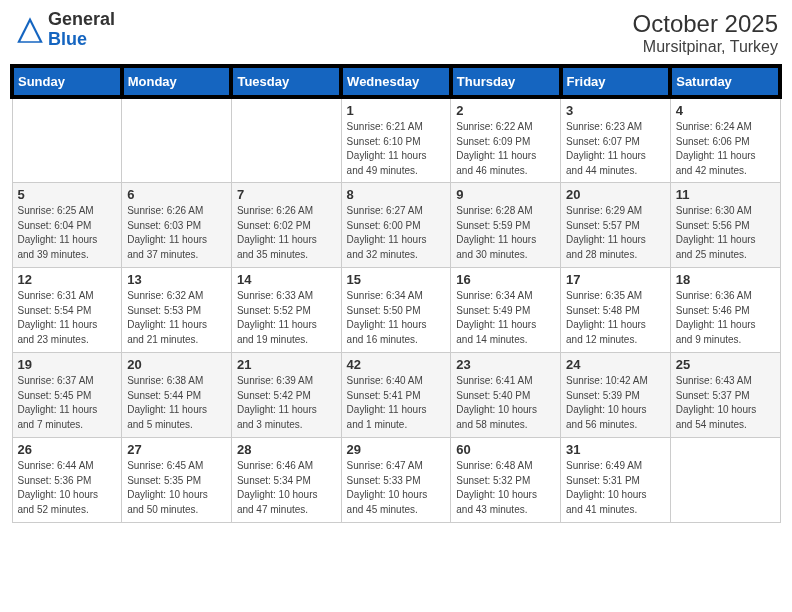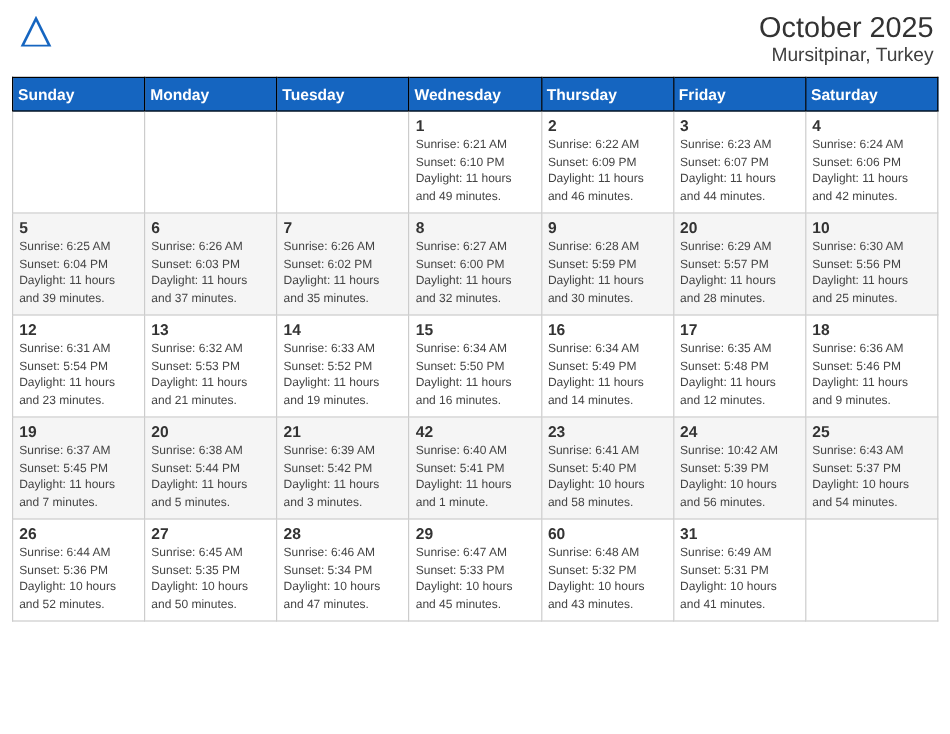--- a/index.html
+++ b/index.html
@@ -58,21 +58,21 @@
       border-collapse: collapse;
       table-layout: fixed;
     }
     th {
       background-color: #1565c0;
       color: white;
       font-size: 13px;
       font-weight: bold;
       padding: 6px 4px;
       text-align: left;
-      border: 1px solid #000000;
+      border: 4px solid #000000;
     }
     td {
       vertical-align: top;
       border: 1px solid #ccc;
       padding: 4px 5px;
       font-size: 10.5px;
       color: #333;
       height: 85px;
     }
     td.empty {
@@ -95,20 +95,24 @@
   </style>
 </head>
 <body>
 
 <div class="header">
   <div class="logo">
     <svg class="logo-icon" viewBox="0 0 40 40">
       <polygon points="20,4 36,36 4,36" fill="#1565c0"></polygon>
       <polygon points="20,10 32,34 8,34" fill="white"></polygon>
     </svg>
+    <div class="logo-text">
+      <span class="logo-general">General</span>
+      <span class="logo-blue">Blue</span>
+    </div>
   </div>
   <div class="title-block">
     <div class="month-title">October 2025</div>
     <div class="location-title">Mursitpinar, Turkey</div>
   </div>
 </div>
 
 <table>
   <thead>
     <tr>
@@ -192,21 +196,21 @@
 and 30 minutes.</div>
         </td>
         <td>
           <div class="day-number">20</div>
           <div class="cell-content">Sunrise: 6:29 AM
 Sunset: 5:57 PM
 Daylight: 11 hours
 and 28 minutes.</div>
         </td>
         <td>
-          <div class="day-number">10</div>
+          <div class="day-number">11</div>
           <div class="cell-content">Sunrise: 6:30 AM
 Sunset: 5:56 PM
 Daylight: 11 hours
 and 25 minutes.</div>
         </td>
       </tr>
       <tr>
         <td>
           <div class="day-number">12</div>
           <div class="cell-content">Sunrise: 6:31 AM

